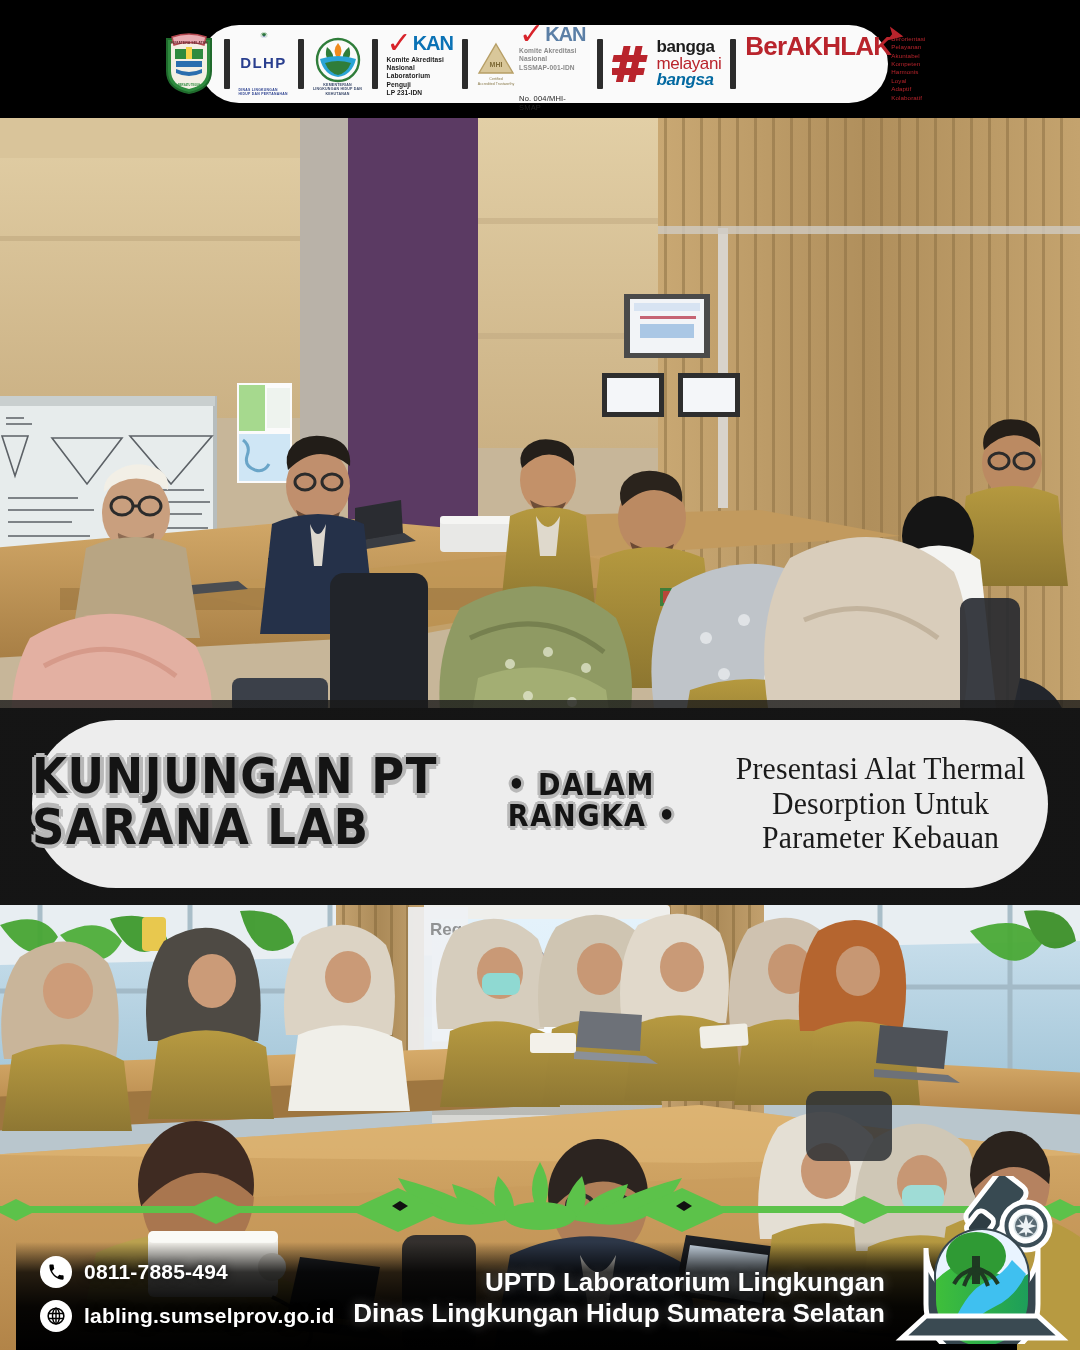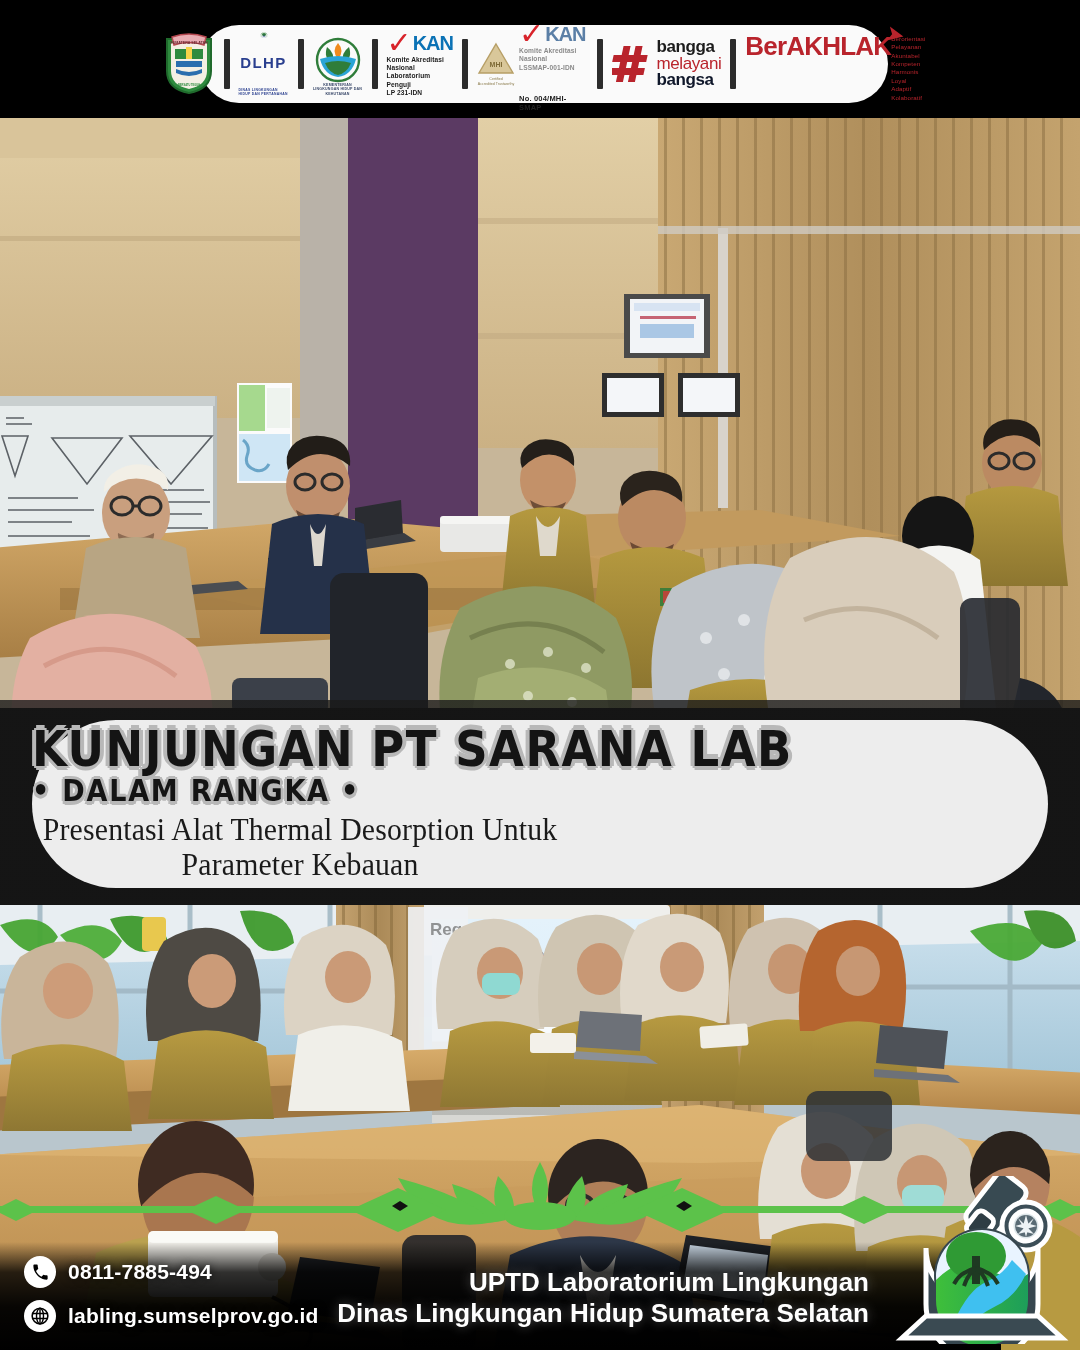--- a/index.html
+++ b/index.html
@@ -42,46 +42,46 @@
   .kan-top{ display:flex; align-items:center; gap:1px; }
   .kan-check{ color:#d8232a; font-size:30px; font-weight:bold; line-height:.8; font-family:"DejaVu Sans",sans-serif;}
   .kan-word{ color:#0b72b5; font-weight:bold; font-size:20px; letter-spacing:-1px; line-height:.9; font-family:"Liberation Sans",sans-serif;}
   .kan-word.faded{ color:#5b7fa6; }
   .kan-lines{ font-size:6.6px; font-weight:bold; color:#1a1a1a; line-height:1.25; letter-spacing:.1px; margin-top:1px;}
   .kan-lines.grey{ color:#8a8a8a; }
   .kan2-wrap{ display:flex; align-items:center; gap:4px; }
   .mhi-tri{ width:40px; height:44px; display:flex; flex-direction:column; align-items:center; justify-content:center;}
   .mhi-cap{ font-size:3.6px; color:#8a7a4a; text-align:center; line-height:1.2; margin-top:1px;}
   .kan2-col{ display:flex; flex-direction:column; align-items:center;}
-  .smap-no{ font-size:7.5px; font-weight:bold; color:#222; margin-top:16px; letter-spacing:.2px;}
+  .smap-no{ font-size:7.5px; font-weight:normal; color:#222; margin-top:16px; letter-spacing:.2px;}
 
   
   .bmb{ display:flex; align-items:center; gap:5px; height:62px;justify-content:space-between;}
   .bmb-text{ display:flex; flex-direction:column; line-height:.98;}
   .bmb-l1{ font-size:17px; font-weight:bold; color:#1c1c1c; letter-spacing:-.4px;}
   .bmb-l2{ font-size:17px; font-weight:normal; color:#b9242c; letter-spacing:-.4px;}
-  .bmb-l3{ font-size:17px; font-weight:bold; color:#0f172a; letter-spacing:-.4px;}
+  .bmb-l3{ font-size:17px; font-weight:bold; color:#0369a1; letter-spacing:-.4px;font-style:italic;}
   
   .akhlak{ display:flex; flex-direction:row; justify-content:center; height:62px;}
   .akhlak-main{ font-size:26px; font-weight:bold; color:#b9242c; letter-spacing:-.8px; line-height:1; position:relative;}
   .akhlak-tick{ position:absolute; right:-12px; top:-9px; font-size:20px; color:#b9242c; transform:rotate(12deg);}
   .akhlak-sub{ font-size:6.2px; color:#b9242c; line-height:1.35; margin-top:2px; letter-spacing:.1px;}
 
   
   .photo-top{ position:absolute; left:0; top:118px; width:1080px; height:590px; overflow:hidden; z-index:10;}
 
   
   .title-band{
     position:absolute; left:0; top:700px; width:1080px; height:205px; z-index:30;
     background:linear-gradient(rgba(26,26,26,.80),rgba(26,26,26,.80));
   }
   .title-pill{
     position:absolute; left:32px; top:20px; width:1016px; height:168px;
     background:#ededed; border-radius:84px; z-index:2;
-    display:flex; flex-direction:column; align-items:flex-start; justify-content:center;
+    display:flex; align-items:center; justify-content:center;
   }
   .t-main{
     font-family:"DejaVu Sans",sans-serif;
     font-weight:bold; font-size:45px; letter-spacing:1.5px;
     color:#141414; line-height:1;
     text-shadow: -2px -2px 0 #b8b8b8, 2px -2px 0 #b8b8b8, -2px 2px 0 #b8b8b8,
                   2px 2px 0 #b8b8b8, 0 4px 0 #b8b8b8, 4px 0 0 #b8b8b8,
                   -4px 0 0 #b8b8b8, 0 -4px 0 #b8b8b8;
     transform:scaleY(1.12); margin-bottom:6px;
   }
@@ -97,21 +97,21 @@
     font-family:"Liberation Serif",serif; font-size:31px; color:#1a1a1a;
     text-align:center; line-height:1.12; letter-spacing:.2px;
     transform:scaleX(.96);
   }
 
   
   .photo-bot{ position:absolute; left:0; top:905px; width:1080px; height:445px; overflow:hidden; z-index:10; }
 
   
   .footer{
-    position:absolute; left:0; bottom:0; width:1001px; height:108px; z-index:35;
+    position:absolute; left:16px; bottom:0; width:1001px; height:108px; z-index:35;
     background:linear-gradient(to bottom, rgba(0,0,0,0) 0%, rgba(0,0,0,.80) 28%, rgba(0,0,0,.96) 60%, #000 100%);
   }
   .contact{ position:absolute; left:24px; bottom:18px; display:flex; flex-direction:column; gap:12px;}
   .contact-row{ display:flex; align-items:center; gap:12px;}
   .cico{ width:32px; height:32px; border-radius:50%; background:#fff; display:flex; align-items:center; justify-content:center; flex:none;}
   .ctext{ color:#fff; font-size:21px; font-weight:bold; letter-spacing:.2px; text-shadow:0 0 8px rgba(0,0,0,.8);}
 
   .org{ position:absolute; right:132px; bottom:20px; text-align:right; }
   .org-l1{ color:#fff; font-size:26px; font-weight:bold; line-height:1.22; text-shadow:0 0 12px rgba(255,255,255,.35), 0 2px 5px #000;}
   .org-l2{ color:#fff; font-size:26px; font-weight:bold; line-height:1.22; text-shadow:0 0 12px rgba(255,255,255,.35), 0 2px 5px #000;}

